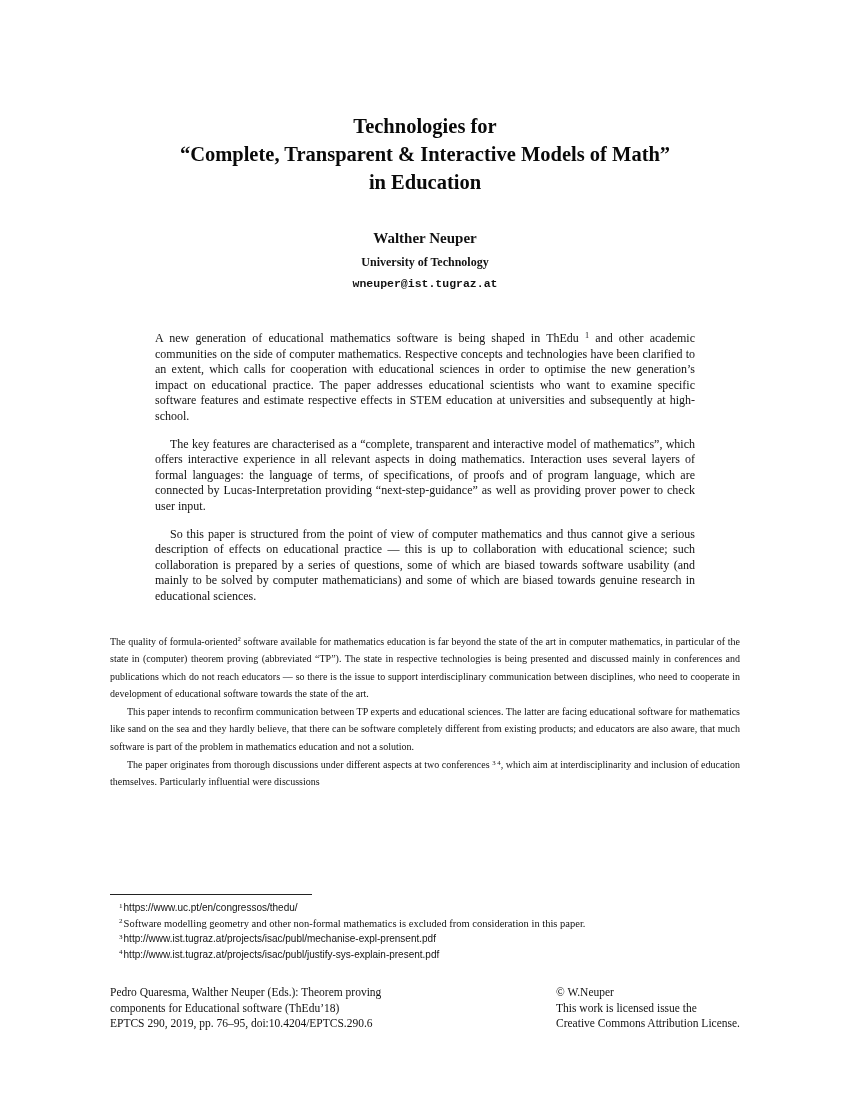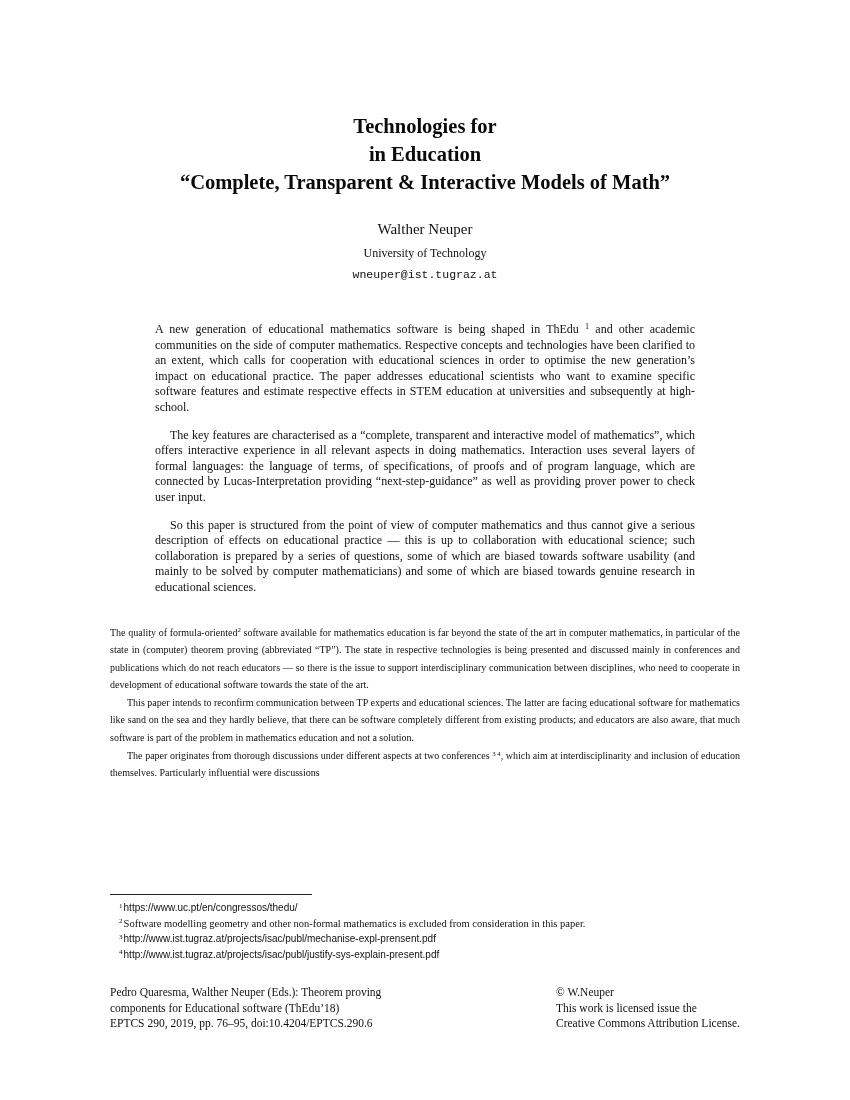--- a/index.html
+++ b/index.html
@@ -21,21 +21,21 @@
   
   .title {
     margin: 0;
     text-align: center;
     font-size: 20.5px;
     font-weight: bold;
     line-height: 28px;
     color: #0a0a0a;
   }
   
-  .author-block { margin-top: 24px; text-align: center; }
+  .author-block { margin-top: 33px; text-align: center; font-weight: bold; }
   .author-name { font-size: 15px; line-height: 19px; margin-bottom: 7px; }
   .affil { font-size: 12px; line-height: 15px; }
   .email {
     margin-top: 7px;
     font-family: "Liberation Mono", "DejaVu Sans Mono", monospace;
     font-size: 11.5px;
     line-height: 14px;
     color: #111111;
   }
   
@@ -108,22 +108,22 @@
   }
   .footer-left, .footer-right { text-align: left; }
 </style>
 </head>
 <body>
 
 <div class="page">
 
   <h1 class="title">
     <div>Technologies for</div>
+    <div>“Complete, Transparent &amp; Interactive Models of Math”</div>
     <div>in Education</div>
-    <div>“Complete, Transparent &amp; Interactive Models of Math”</div>
   </h1>
 
   <div class="author-block">
     <div class="author-name">Walther Neuper</div>
     <div class="affil">University of Technology</div>
     <div class="email">wneuper@ist.tugraz.at</div>
   </div>
 
   <div class="abstract">
     <p>A new generation of educational mathematics software is being shaped in ThEdu <sup>1</sup> and other academic communities on the side of computer mathematics. Respective concepts and technologies have been clarified to an extent, which calls for cooperation with educational sciences in order to optimise the new generation’s impact on educational practice. The paper addresses educational scientists who want to examine specific software features and estimate respective effects in STEM education at universities and subsequently at high-school.</p>

